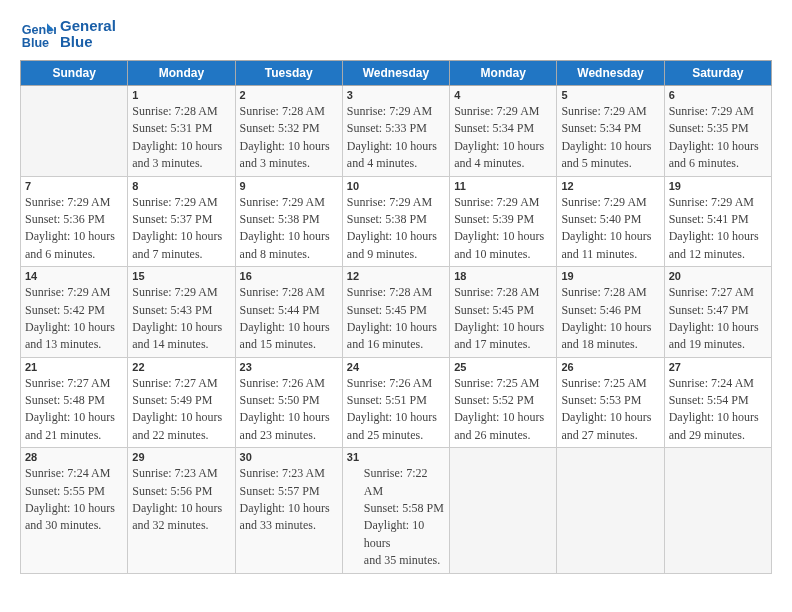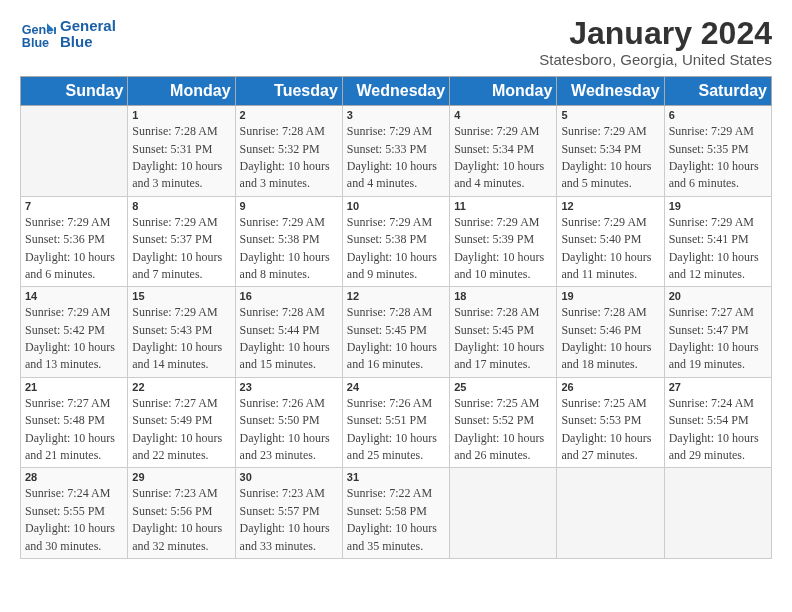--- a/index.html
+++ b/index.html
@@ -44,24 +44,24 @@
       color: #555;
     }
     table {
       width: 100%;
       border-collapse: collapse;
       table-layout: fixed;
     }
     thead tr th {
       background: #2176c4;
       color: #fff;
-      font-size: 16px;
+      font-size: 12px;
       font-weight: bold;
       padding: 5px 4px;
-      text-align: right;
+      text-align: center;
       border: 1px solid #aaa;
     }
     tbody tr td {
       vertical-align: top;
       border: 1px solid #ccc;
       padding: 3px 4px;
       font-size: 9.5px;
       color: #333;
       background: #fff;
       height: 80px;
@@ -97,24 +97,20 @@
       <svg class="logo-icon" viewBox="0 0 40 40">
         <text x="2" y="20" font-size="14" font-weight="bold" fill="#1a5fa8">General</text>
         <text x="2" y="34" font-size="14" font-weight="bold" fill="#1a5fa8">Blue</text>
         <polygon points="30,8 38,16 30,16" fill="#2176c4"></polygon>
       </svg>
       <div>
         <div style="font-size:15px;font-weight:bold;color:#1a5fa8;line-height:1.1;">General</div>
         <div style="font-size:15px;font-weight:bold;color:#1a5fa8;line-height:1.1;">Blue</div>
       </div>
     </div>
-    <div class="title-block">
-      <div class="month-title">January 2024</div>
-      <div class="location">Statesboro, Georgia, United States</div>
-    </div>
   </div>
 
   <table>
     <thead>
       <tr>
       <th>Sunday</th>
           <th>Monday</th>
           <th>Tuesday</th>
           <th>Wednesday</th>
           <th>Monday</th>
@@ -338,21 +334,21 @@
           </td>
           <td>
             <span class="day-num">30</span>
             <div class="day-info" style="white-space: pre-line;">Sunrise: 7:23 AM
 Sunset: 5:57 PM
 Daylight: 10 hours
 and 33 minutes.</div>
           </td>
           <td>
             <span class="day-num">31</span>
-            <div class="day-info" style="white-space: pre-line;">Sunrise: 7:22 AM
+            <div class="day-info" style="white-space: pre-line; margin-left: 17px;">Sunrise: 7:22 AM
 Sunset: 5:58 PM
 Daylight: 10 hours
 and 35 minutes.</div>
           </td>
           <td class="empty"></td>
           <td class="empty"></td>
           <td class="empty"></td>
         </tr>
       </tbody>
   </table>

